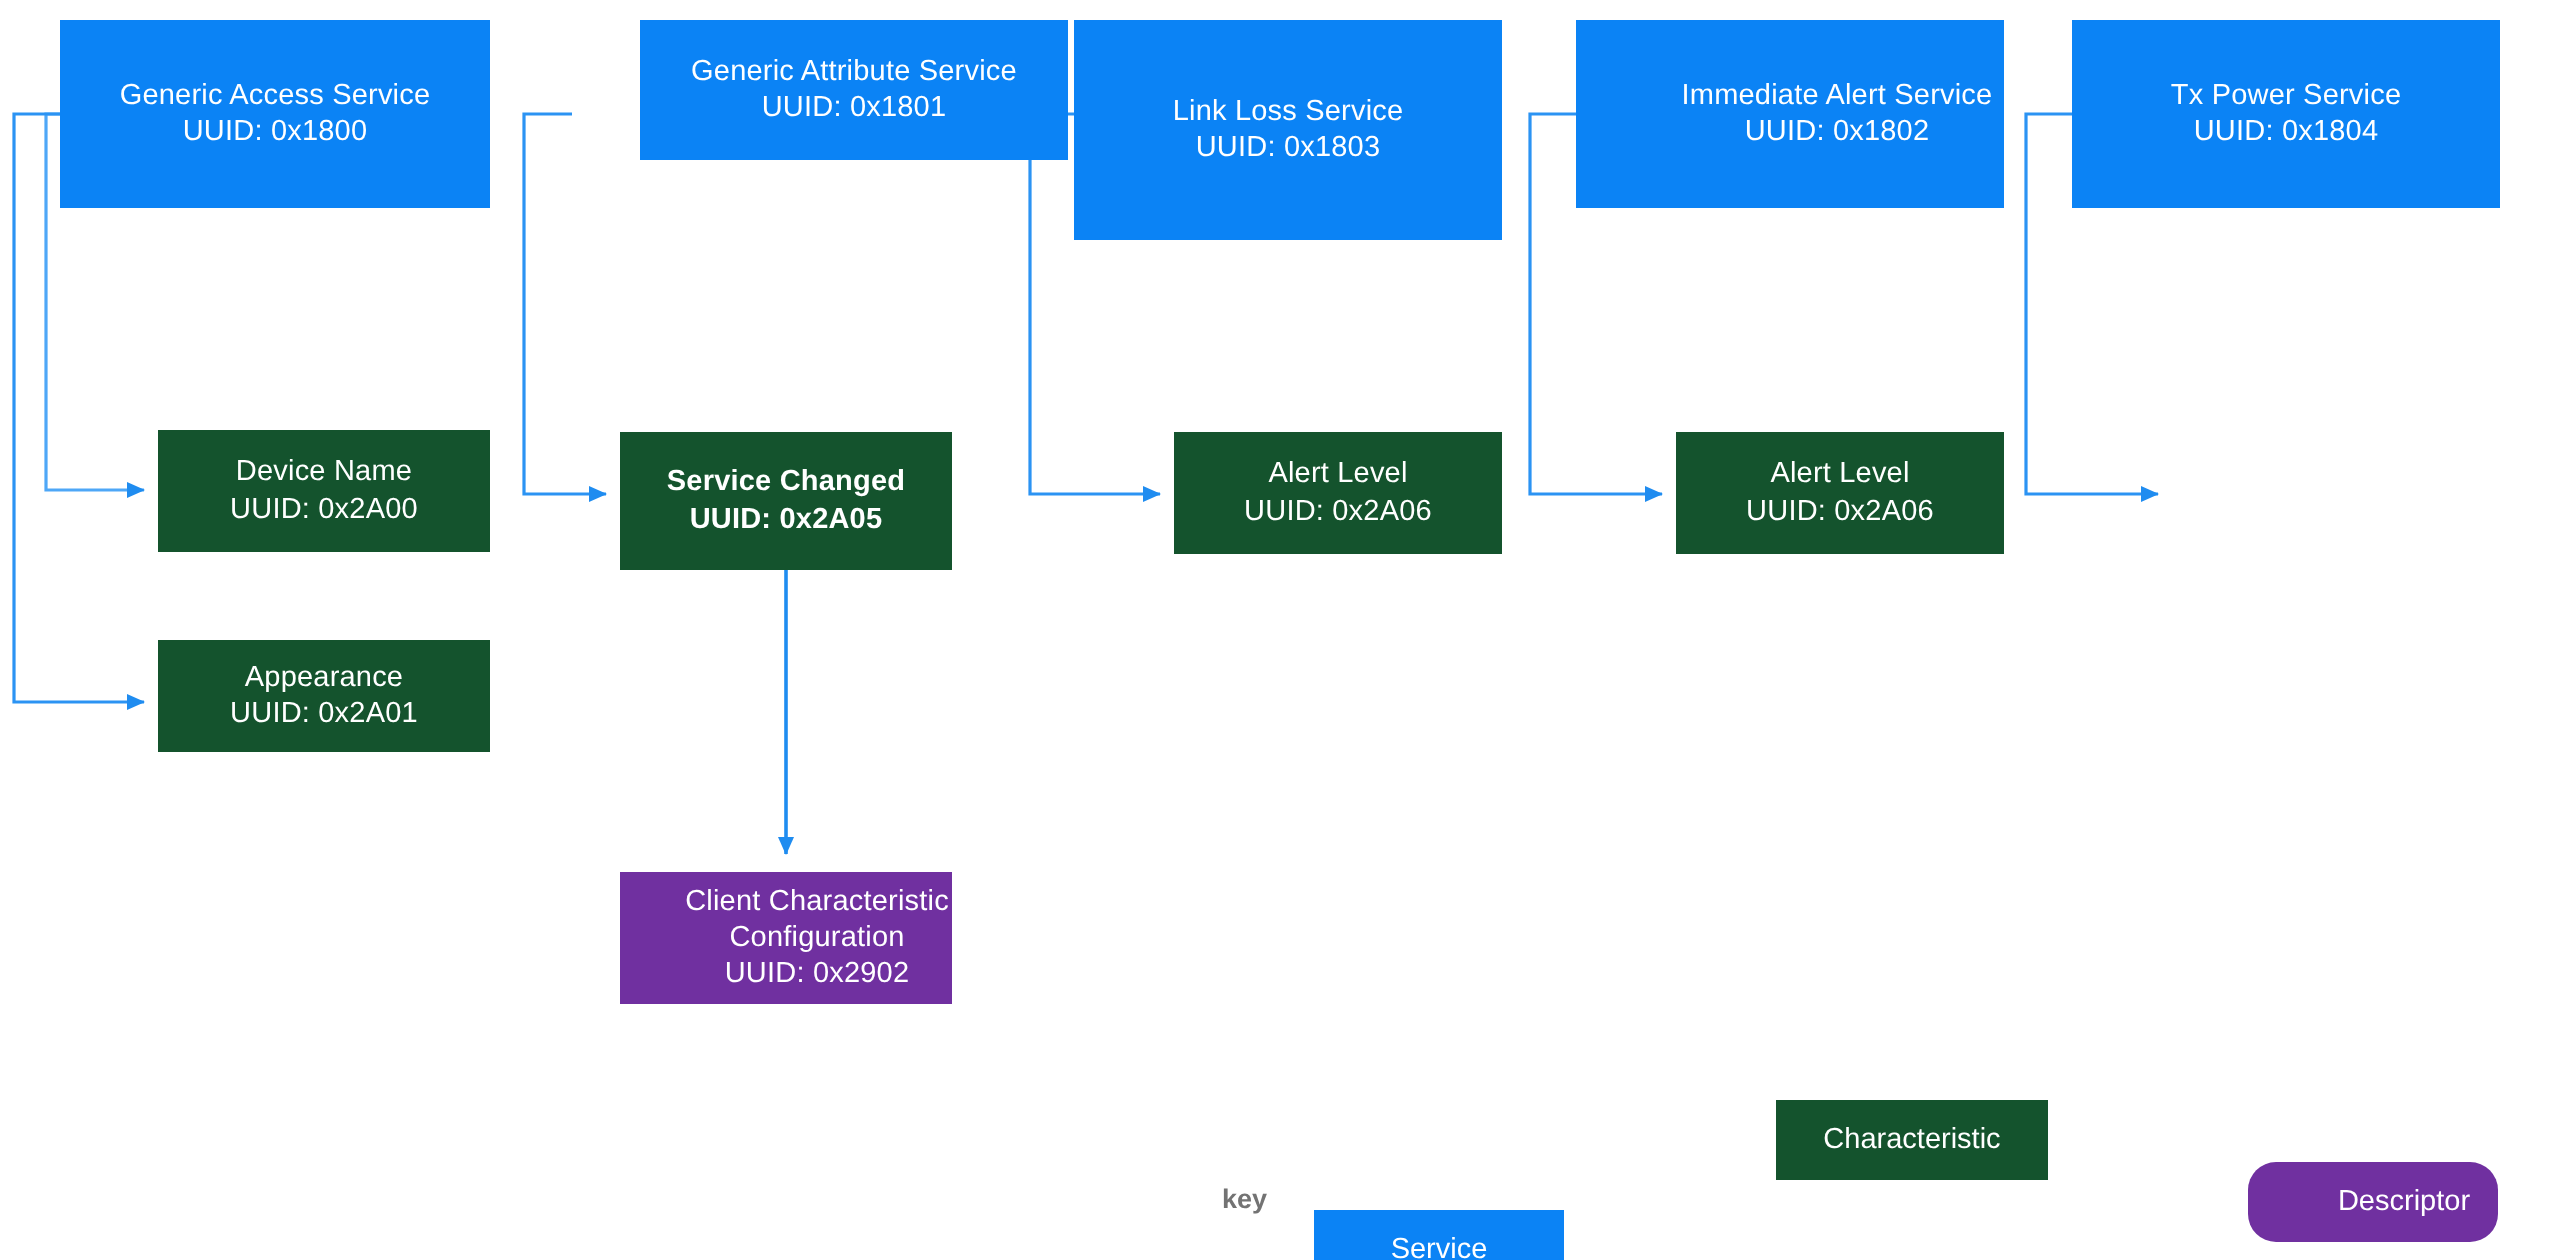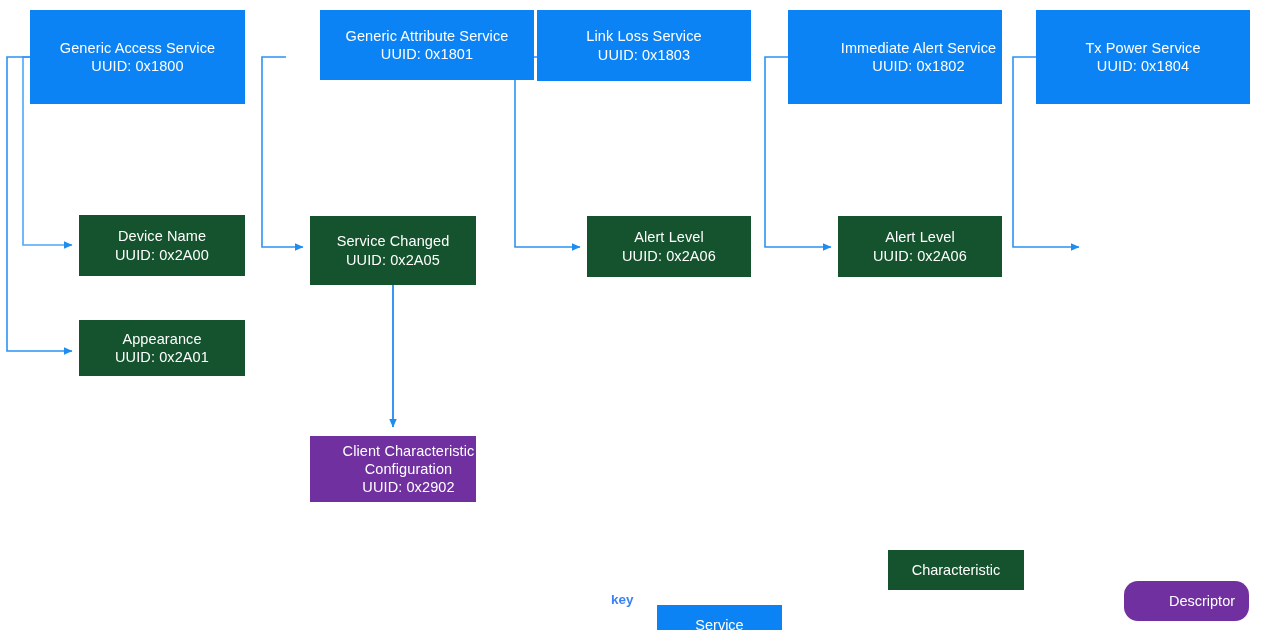--- a/index.html
+++ b/index.html
@@ -41,21 +41,21 @@
   }
   .node .title { display: block; }
   .node .uuid  { display: block; }
   .service    { background: #0b83f5; }
   .characteristic { background: #14532d; }
   .descriptor { background: #7030a0; padding-left: 31px; }
   .legend-label {
     position: absolute;
     font-size: 13.5px;
     font-weight: bold;
-    color: #3b82f6;
+    color: #737373;
     left: 611px;
     top: 592px;
     z-index: 2;
   }
   .legend-box {
     position: absolute;
     box-sizing: border-box;
     display: flex;
     align-items: center;
     justify-content: center;
@@ -105,31 +105,31 @@
   <div class="node characteristic" style="left:79px; top:320px; width:166px; height:56px;">
     <span class="title">Appearance</span>
     <span class="uuid">UUID: 0x2A01</span>
   </div>
 
   <div class="node service" style="left:286px; top:10px; width:214px; height:70px;margin-left:34px;">
     <span class="title">Generic Attribute Service</span>
     <span class="uuid">UUID: 0x1801</span>
   </div>
 
-  <div class="node characteristic" style="left:310px; top:216px; width:166px; height:69px;">
+  <div class="node characteristic" style="left:310px; top:216px; width:166px; height:69px;font-weight:bold;">
     <span class="title">Service Changed</span>
     <span class="uuid">UUID: 0x2A05</span>
   </div>
 
   <div class="node descriptor" style="left:310px; top:436px; width:166px; height:66px;">
     <span class="title">Client Characteristic Configuration</span>
     <span class="uuid">UUID: 0x2902</span>
   </div>
 
-  <div class="node service" style="left:537px; top:10px; width:214px; height:71px;">
+  <div class="node service" style="left:537px; top:10px; width:214px; height:110px;">
     <span class="title">Link Loss Service</span>
     <span class="uuid">UUID: 0x1803</span>
   </div>
 
   <div class="node characteristic" style="left:587px; top:216px; width:164px; height:61px;">
     <span class="title">Alert Level</span>
     <span class="uuid">UUID: 0x2A06</span>
   </div>
 
   <div class="node service" style="left:788px; top:10px; width:214px; height:94px;padding-left:47px;">

